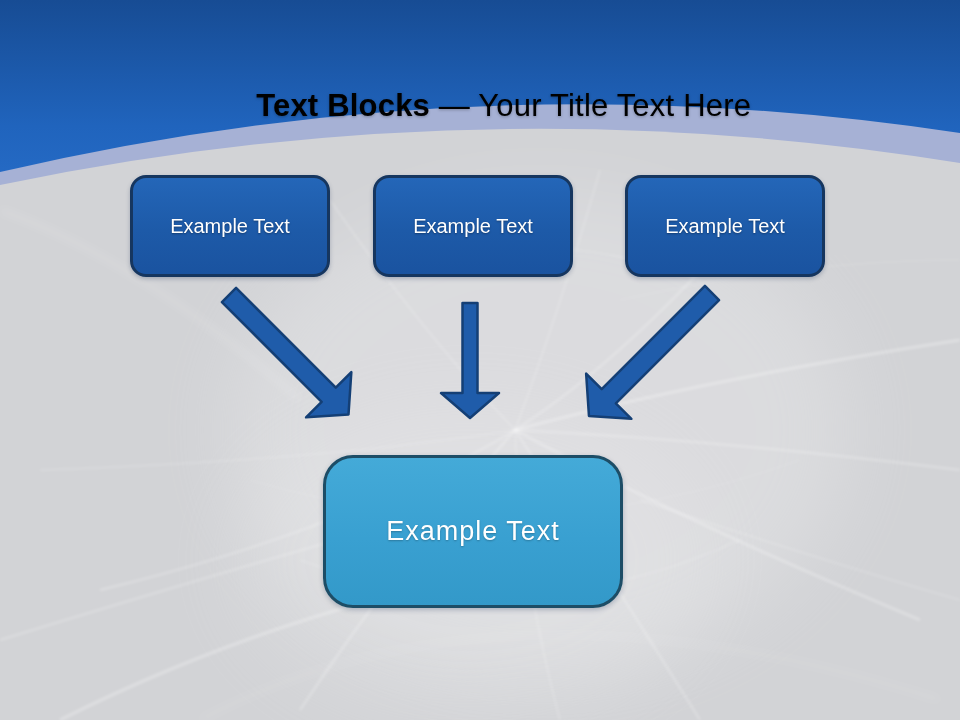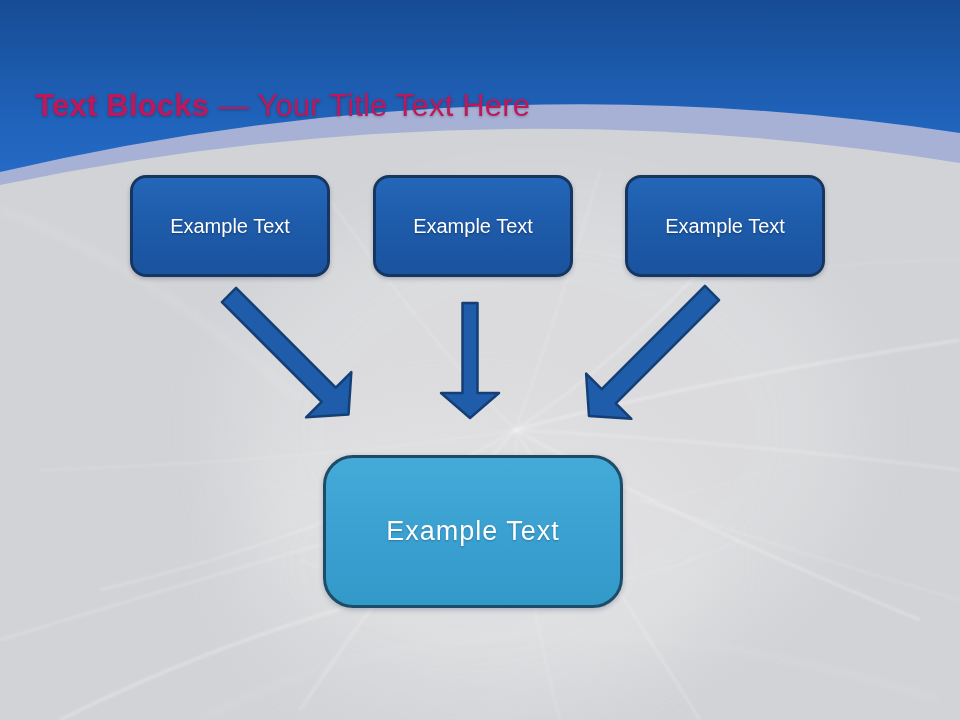--- a/index.html
+++ b/index.html
@@ -7,25 +7,27 @@
     position:relative;
     width:960px;height:720px;
     overflow:hidden;
     font-family:"Liberation Sans",sans-serif;
     background:#d2d3d6;
   }
   .bg{position:absolute;top:0;left:0;width:960px;height:720px;display:block;}
 
   .slide-title{
     position:absolute;top:52px;left:0;right:0;
-    color:#be185d;
+    text-align:center;
+    color:#000000;
     font-size:31px;
     letter-spacing:.2px;
     text-shadow:0 1px 3px rgba(0,0,0,.28);
     white-space:pre;
+    padding-left:12px;
   }
   .slide-title .emph{font-weight:bold;}
 
   .tblock{
     position:absolute;
     width:194px;height:96px;
     background:linear-gradient(180deg,#2466b8 0%,#1d5aa8 55%,#1a53a0 100%);
     border:3px solid #16365f;
     border-radius:16px;
     display:flex;align-items:center;justify-content:center;

